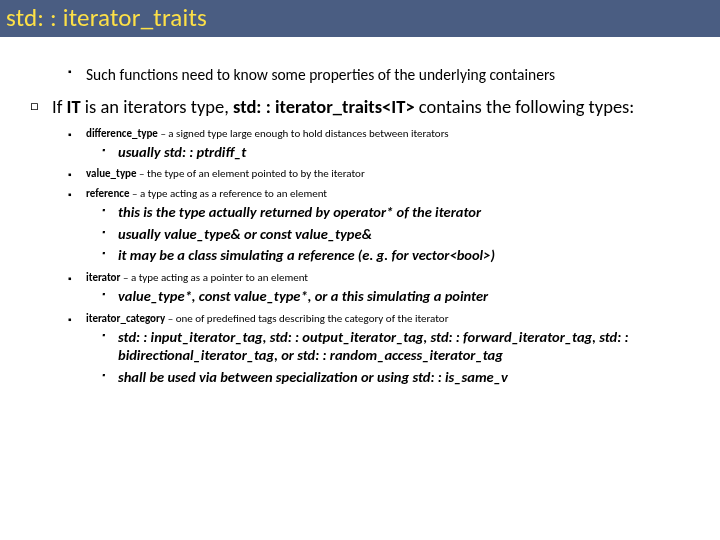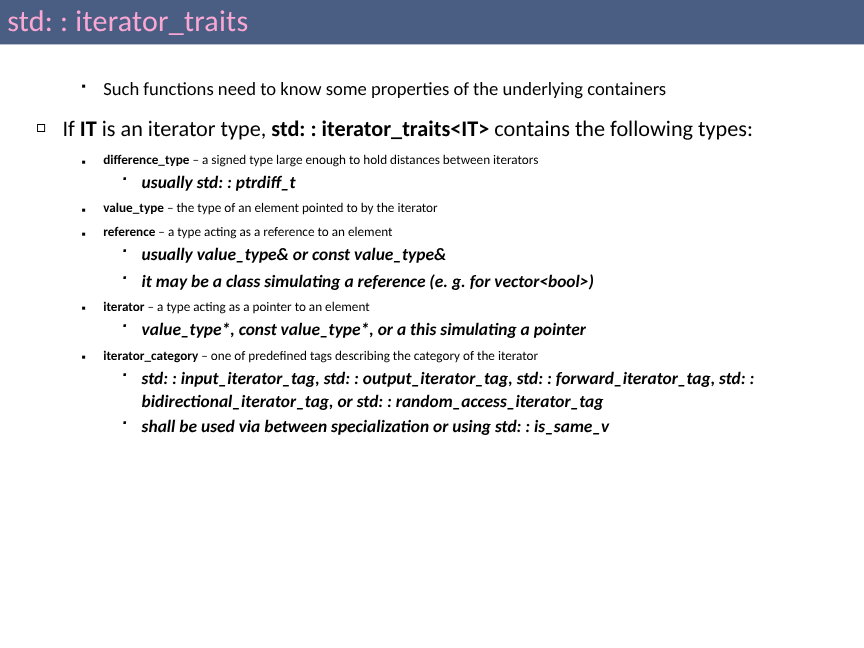--- a/index.html
+++ b/index.html
@@ -1,19 +1,19 @@
 <!DOCTYPE html>
 <html><head>
 <meta charset="utf-8">
 <style>
   * { box-sizing: border-box; margin: 0; padding: 0; }
   html, body { width: 720px; height: 540px; overflow: hidden; }
   body { font-family: Calibri, "Segoe UI", Arial, sans-serif; background: #000; color: #000; }
   .slide { width: 720px; height: 540px; background: #fff; position: relative; }
-  .titlebar { background: #4a5d82; color: #f9a8d4; font-size: 25px; padding: 2px 6px 4px 6px; font-weight: 400; letter-spacing: 0.2px; }
+  .titlebar { background: #4a5d82; color: #fde047; font-size: 25px; padding: 2px 6px 4px 6px; font-weight: 400; letter-spacing: 0.2px; }
   .content { padding: 28px 18px 0 18px; font-size: 14.5px; line-height: 1.28; }
   .b1 { padding-left: 68px; position: relative; margin-bottom: 4px; font-size: 15.5px; }
   .b1::before { content: "▪"; position: absolute; left: 50px; top: 1px; font-size: 10px; }
   .b0 { padding-left: 34px; position: relative; margin: 10px 0 8px 0; font-size: 18.5px; }
   .b0::before { content: "□"; position: absolute; left: 12px; top: 2px; font-size: 14px; }
   .b2 { padding-left: 68px; position: relative; margin: 6px 0 2px 0; font-size: 11px; }
   .b2::before { content: "▪"; position: absolute; left: 50px; top: 2px; font-size: 10px; }
   .b3 { padding-left: 100px; position: relative; margin-bottom: 3px; font-size: 14.5px; font-weight: 700; font-style: italic; }
   .b3::before { content: "▪"; position: absolute; left: 84px; top: 1px; font-size: 9px; font-weight: 400; }
   .bold { font-weight: 700; }
@@ -22,40 +22,41 @@
 <body>
 <div class="slide">
   <div class="titlebar">std: : iterator_traits</div>
   <div class="content">
 
     <div class="b1">Such functions need to know some properties of the underlying containers</div>
 
     <div class="b0">
       <span>If </span>
       <span class="bold">IT</span>
-      <span> is an iterator type, </span>
+      <span> is an iterators type, </span>
       <span class="bold">std: : iterator_traits&lt;IT&gt;</span>
       <span> contains the following types:</span>
     </div>
 
     <div class="b2">
       <span class="bold">difference_type</span>
       <span> – a signed type large enough to hold distances between iterators</span>
     </div>
     <div class="b3">usually std: : ptrdiff_t</div>
 
     <div class="b2">
       <span class="bold">value_type</span>
       <span> – the type of an element pointed to by the iterator</span>
     </div>
 
     <div class="b2">
       <span class="bold">reference</span>
       <span> – a type acting as a reference to an element</span>
     </div>
+    <div class="b3">this is the type actually returned by operator* of the iterator</div>
     <div class="b3">usually value_type&amp; or const value_type&amp;</div>
     <div class="b3">it may be a class simulating a reference (e. g. for vector&lt;bool&gt;)</div>
 
     <div class="b2">
       <span class="bold">iterator</span>
       <span> – a type acting as a pointer to an element</span>
     </div>
     <div class="b3">value_type*, const value_type*, or a this simulating a pointer</div>
 
     <div class="b2">

